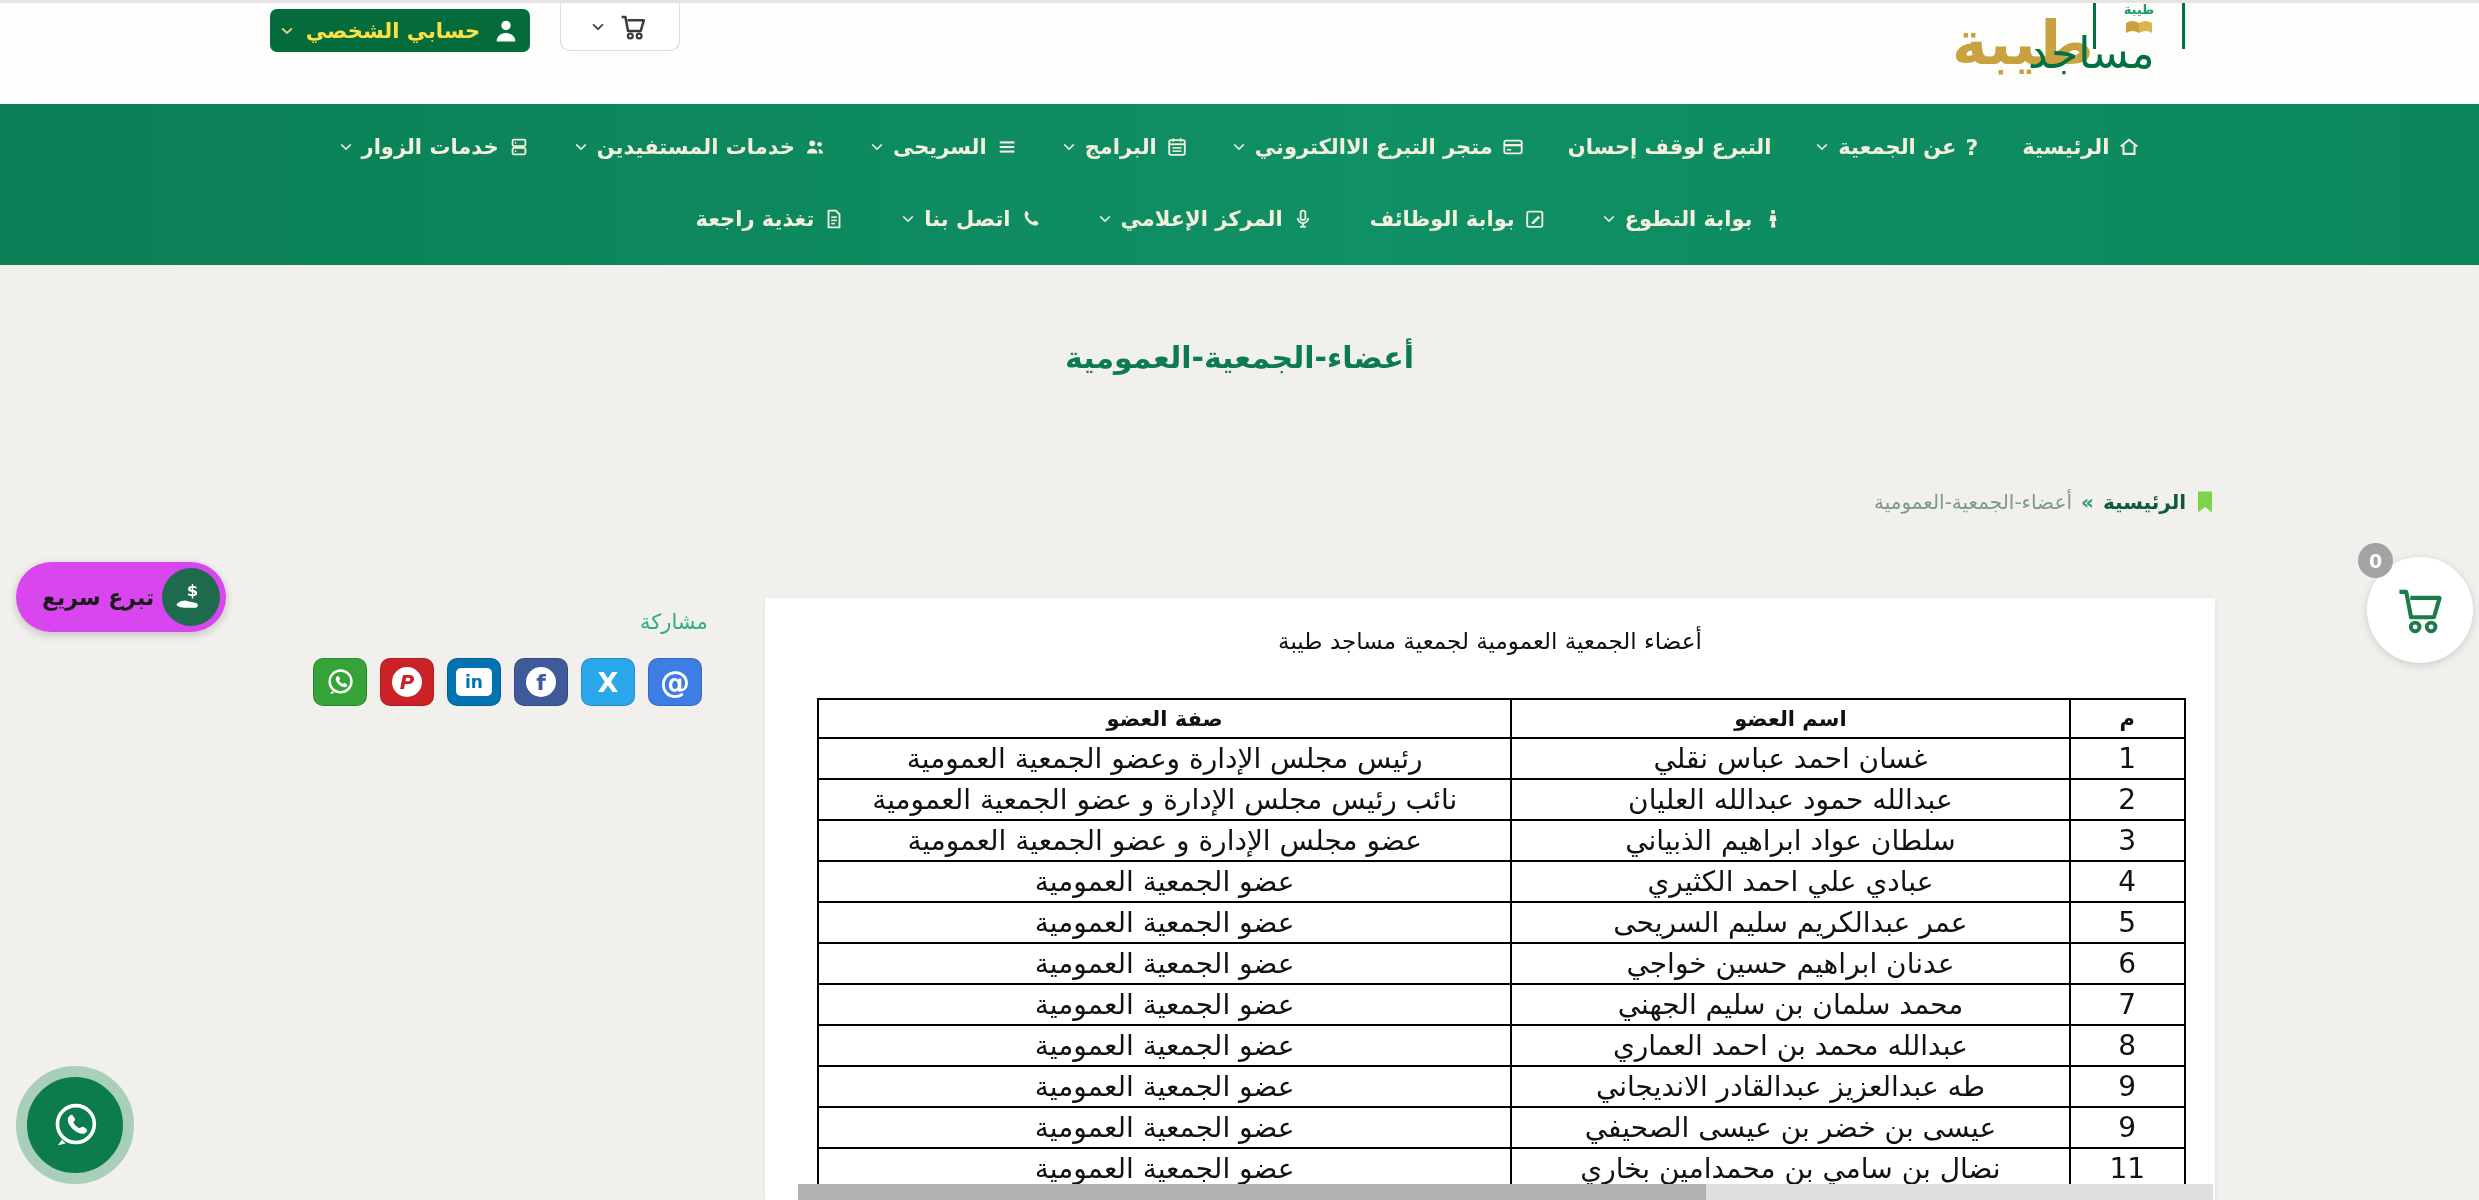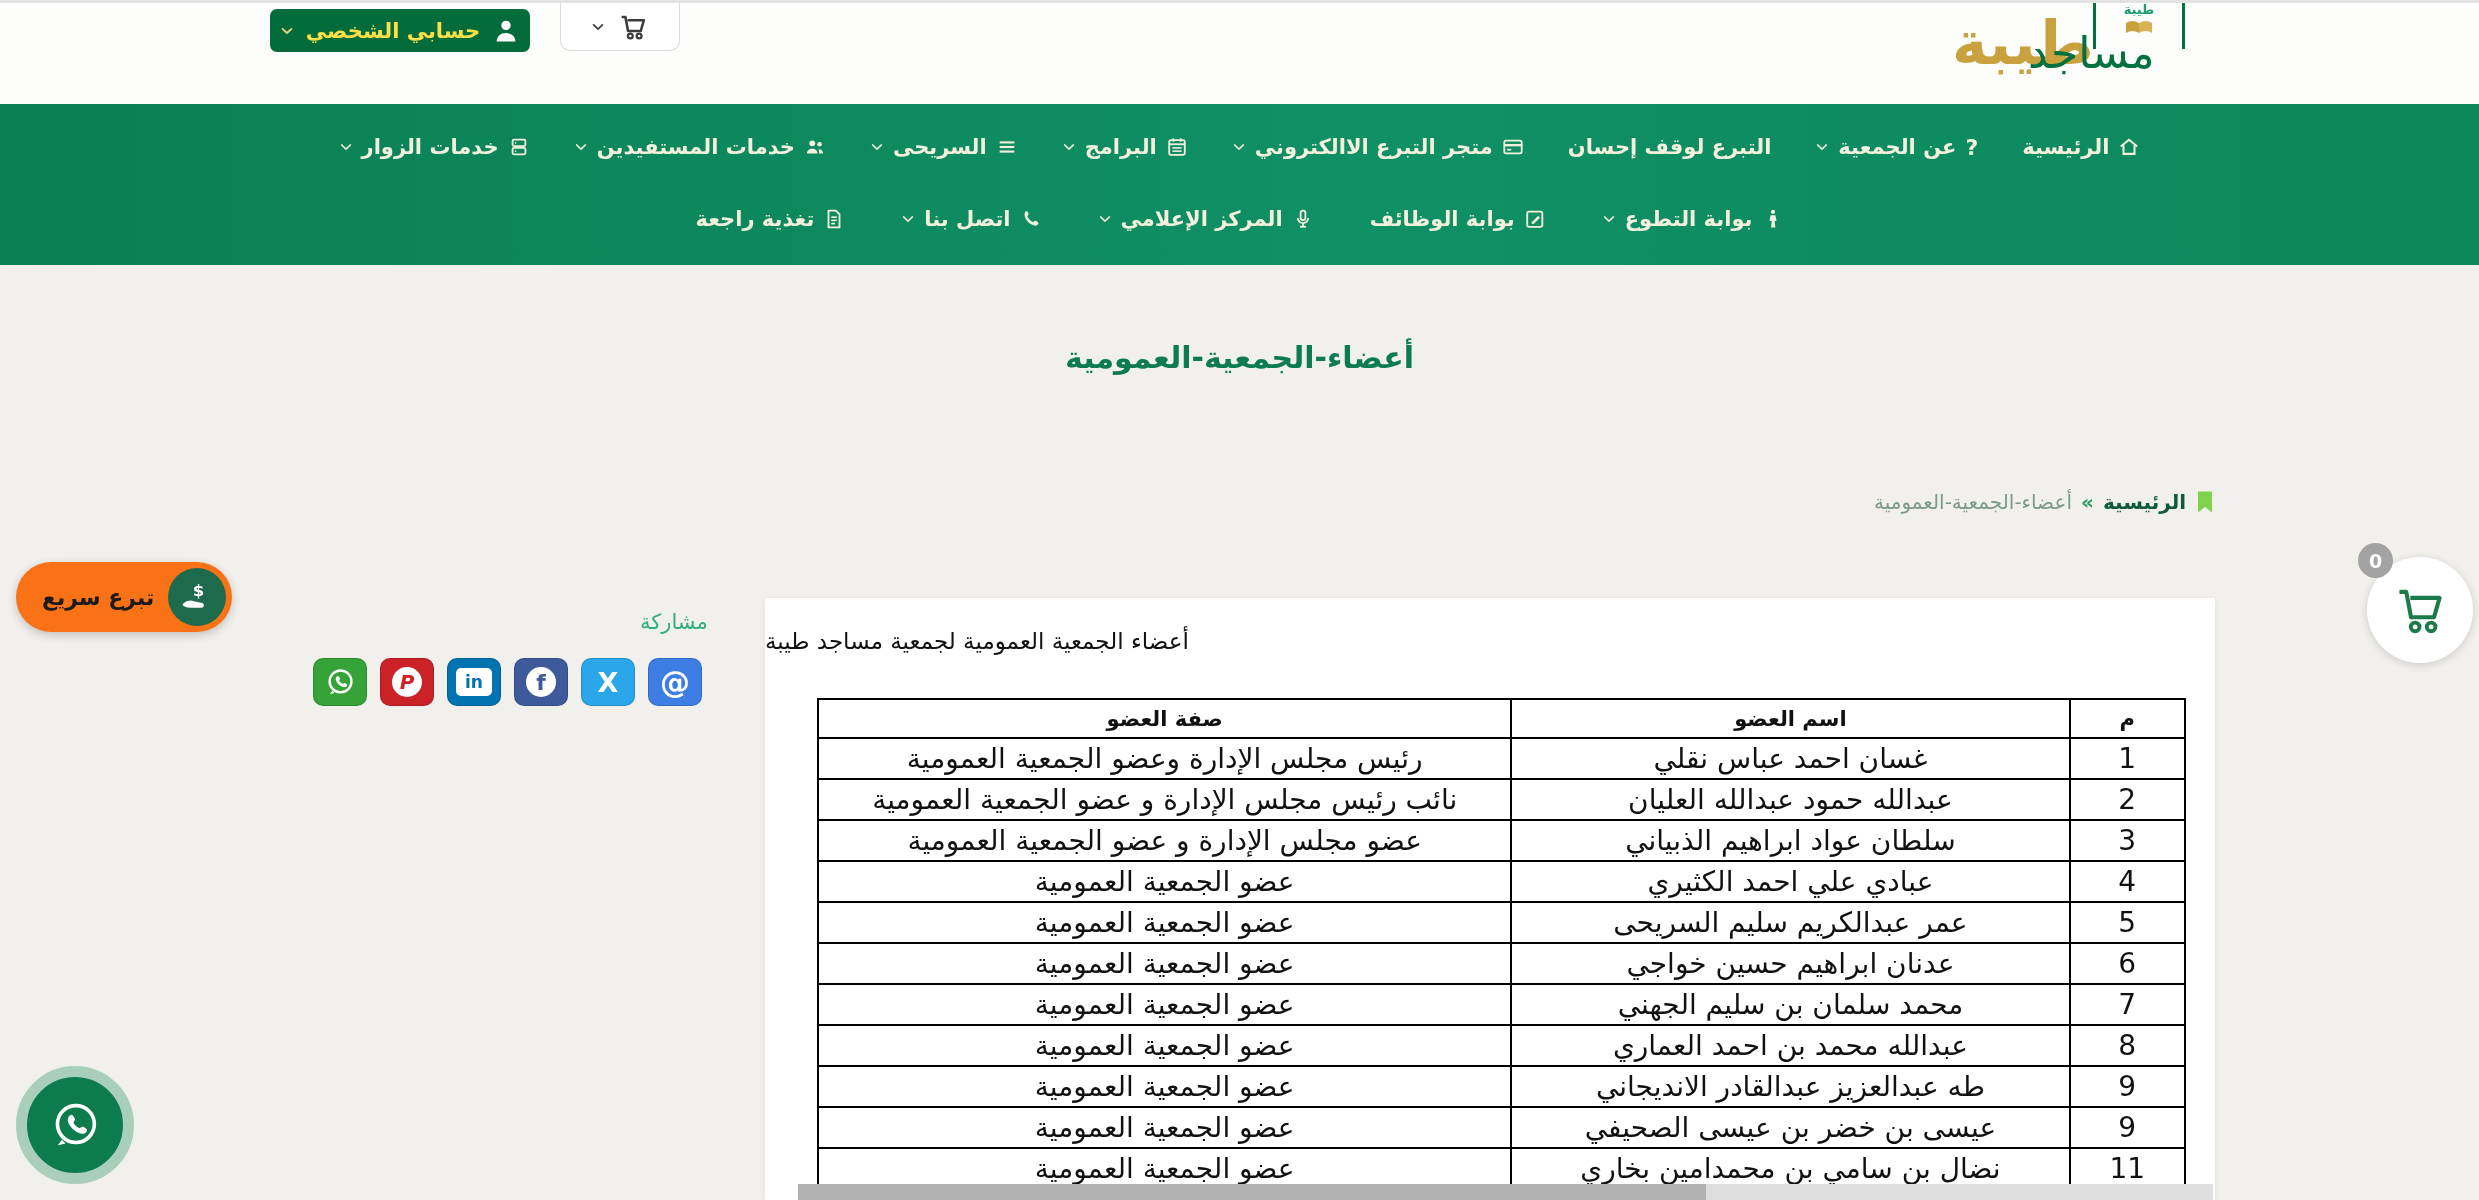--- a/index.html
+++ b/index.html
@@ -36,22 +36,22 @@
   .qmark{font-size:22px;font-weight:bold;}
   
   .page-title{position:absolute;top:340px;left:0;width:2479px;text-align:center;
           font-size:30px;font-weight:bold;color:#0c7b52;}
   .breadcrumb{position:absolute;top:490px;right:264px;display:flex;direction:rtl;align-items:center;
           gap:9px;font-size:20px;white-space:nowrap;}
   .breadcrumb .home{color:#0e5a41;font-weight:bold;}
   .breadcrumb .sep{color:#2f9e69;font-weight:bold;}
   .breadcrumb .curr{color:#7b9a8a;}
   
-  .quick-donate{position:absolute;left:16px;top:562px;height:70px;background:#f97316;border-radius:40px;
-          box-shadow:0 3px 10px rgba(0,0,0,.2);display:flex;align-items:center;gap:14px;
+  .quick-donate{position:absolute;left:16px;top:562px;height:70px;background:#d946ef;border-radius:40px;
+          box-shadow:0 3px 10px rgba(0,0,0,.2);display:flex;align-items:center;gap:8px;
           padding:0 6px 0 26px;cursor:pointer;justify-content:center;}
   .quick-donate .lbl{font-size:22px;font-weight:bold;color:#1b1b1b;white-space:nowrap;}
   .quick-donate .circ{width:58px;height:58px;border-radius:50%;background:#1d6a4d;
           display:flex;align-items:center;justify-content:center;}
   
   .cart-float{position:absolute;left:2367px;top:557px;width:106px;height:106px;border-radius:50%;
           background:#fff;box-shadow:0 2px 8px rgba(0,0,0,.15);
           display:flex;align-items:center;justify-content:center;cursor:pointer;}
   .cart-badge{position:absolute;left:2358px;top:543px;width:35px;height:35px;border-radius:50%;
           background:#a3a3a3;color:#fff;font-size:19px;font-weight:bold;
@@ -65,21 +65,21 @@
           align-items:center;justify-content:center;font-weight:bold;}
   .sbtn.wa{background:#35a337;} .sbtn.pin{background:#cb2228;} .sbtn.li{background:#0073b0;}
   .sbtn.fb{background:#3f5a9a;} .sbtn.x{background:#2aa6ea;} .sbtn.em{background:#3e7ee4;}
   .li-box{width:36px;height:28px;border-radius:5px;background:#fff;color:#0073b0;font-weight:bold;
           font-size:17px;display:flex;align-items:center;justify-content:center;}
   .x-glyph{color:#fff;font-size:27px;font-weight:bold;}
   .at-glyph{color:#fff;font-size:30px;font-weight:bold;}
   
   .card{position:absolute;left:765px;top:598px;width:1450px;height:602px;background:#fff;
           box-shadow:0 1px 5px rgba(0,0,0,.08);}
-  .card-title{position:absolute;top:30px;left:0;width:100%;text-align:left;font-size:23px;
+  .card-title{position:absolute;top:30px;left:0;width:100%;text-align:center;font-size:23px;
           color:#111;font-weight:500;}
   .members-table{position:absolute;left:52px;top:100px;width:1369px;border-collapse:collapse;
           direction:rtl;color:#111;}
   .members-table th,.members-table td{border:2px solid #000;text-align:center;padding:0;
           white-space:nowrap;overflow:hidden;}
   .members-table th{height:37px;font-size:21px;font-weight:bold;}
   .members-table td{height:39px;font-size:28px;}
   
   .hscroll-track{position:absolute;left:798px;top:1184px;width:1415px;height:16px;background:#dedede;}
   .hscroll-thumb{position:absolute;left:0;top:0;width:908px;height:16px;background:#b2b2b2;}

